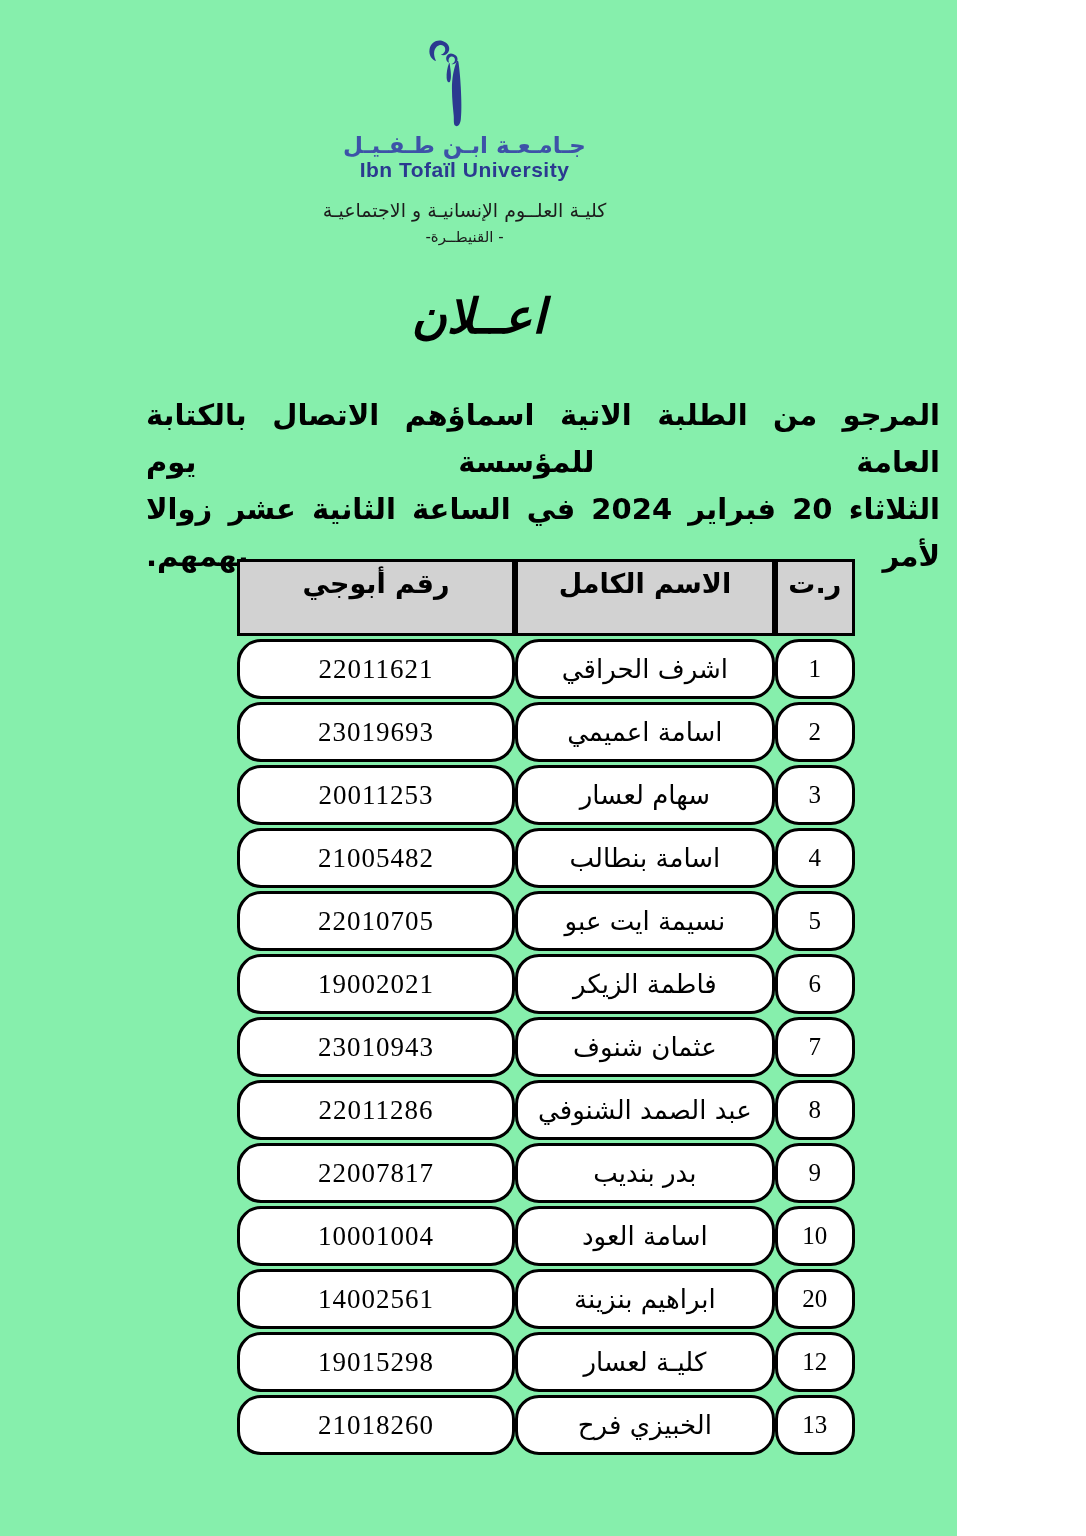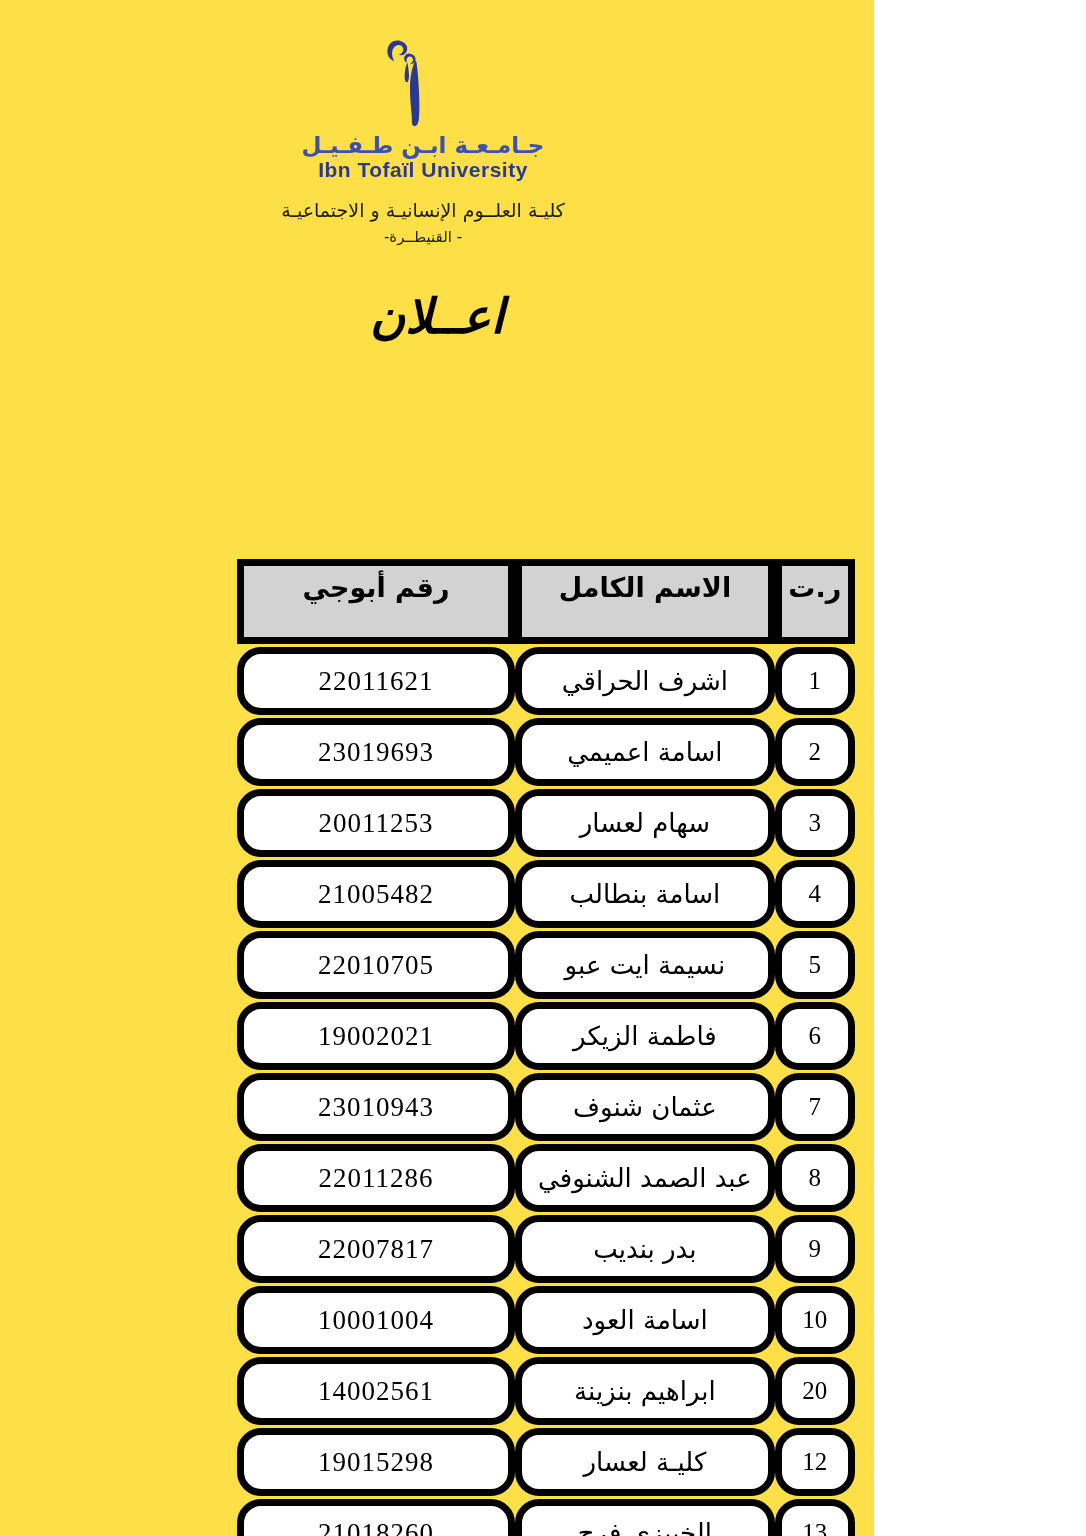--- a/index.html
+++ b/index.html
@@ -1,20 +1,20 @@
 <!DOCTYPE html>
 <html lang="ar"><head>
 <meta charset="utf-8">
 <style>
   html, body { margin: 0; padding: 0; background: #ffffff; }
   .page {
     position: relative;
-    width: 874px;
+    width: 957px;
     height: 1536px;
-    background: #fde047;
+    background: #86efac;
     overflow: hidden;
     font-family: "DejaVu Sans", sans-serif;
     color: #000000;
   }
 
   
   .letterhead {
     position: absolute;
     top: 38px; left: 0; right: 0;
     text-align: center;
@@ -92,21 +92,21 @@
     top: 556px;
     left: 237px;
     width: 618px;
     direction: rtl;
     border-collapse: separate;
     border-spacing: 0 3px;
     table-layout: fixed;
   }
   .students-table th,
   .students-table td {
-    border: 7px solid #000000;
+    border: 3px solid #000000;
     overflow: hidden;
   }
   .students-table th {
     background: #d2d2d2;
     height: 64px;
     vertical-align: top;
     padding-top: 6px;
     font-size: 27px;
     font-weight: bold;
   }
@@ -152,20 +152,22 @@
     </svg>
     <div class="logo-ar">جـامـعـة ابـن طـفـيـل</div>
     <div class="logo-en">Ibn Tofaïl University</div>
     <div class="faculty-line1">كليـة العلــوم الإنسانيـة و الاجتماعيـة</div>
     <div class="faculty-line2">- القنيطــرة-</div>
   </header>
 
   <h1 class="title">اعــلان</h1>
 
   <div class="notice">
+    <div class="line">المرجو من الطلبة الاتية اسماؤهم الاتصال بالكتابة العامة للمؤسسة يوم</div>
+    <div class="line">الثلاثاء 20 فبراير 2024 في الساعة الثانية عشر زوالا لأمر يهمهم.</div>
   </div>
 
   <table class="students-table">
     <colgroup>
       <col class="col-serial">
       <col class="col-name">
       <col class="col-apogee">
     </colgroup>
     <thead>
       <tr>

